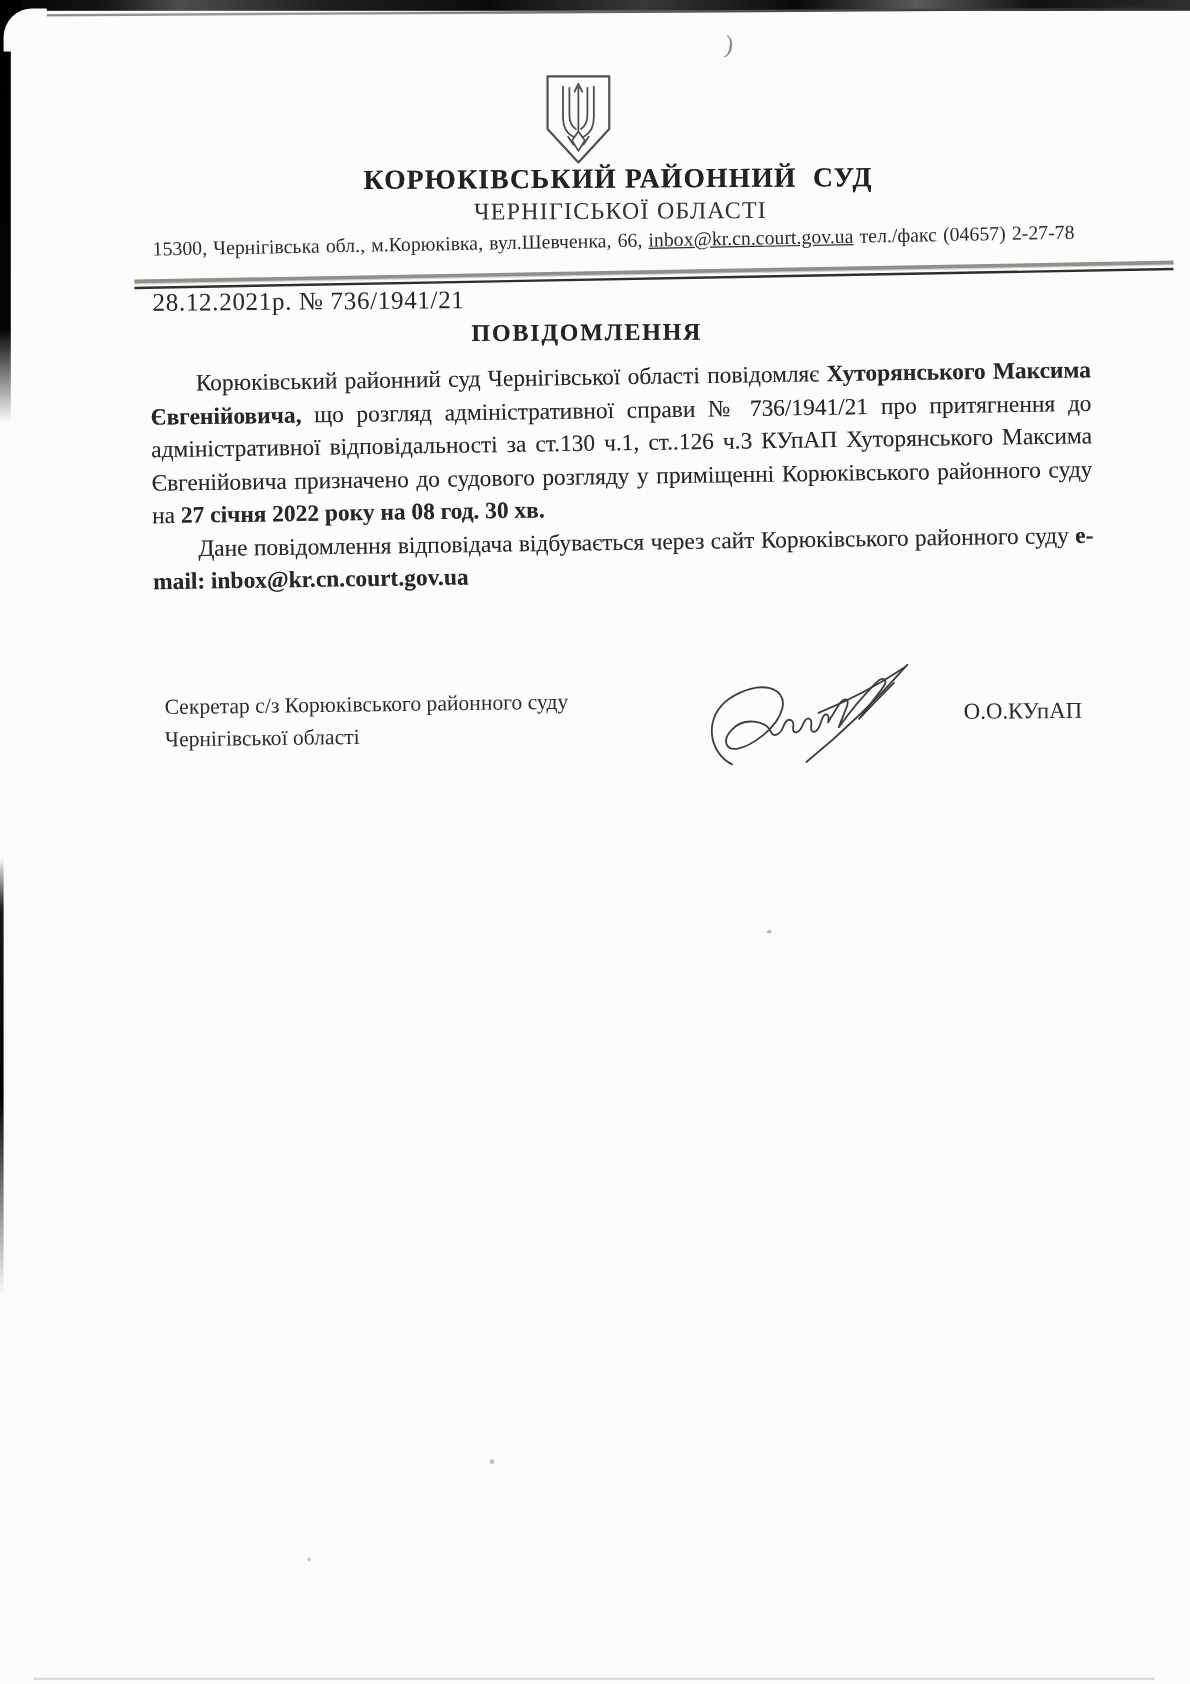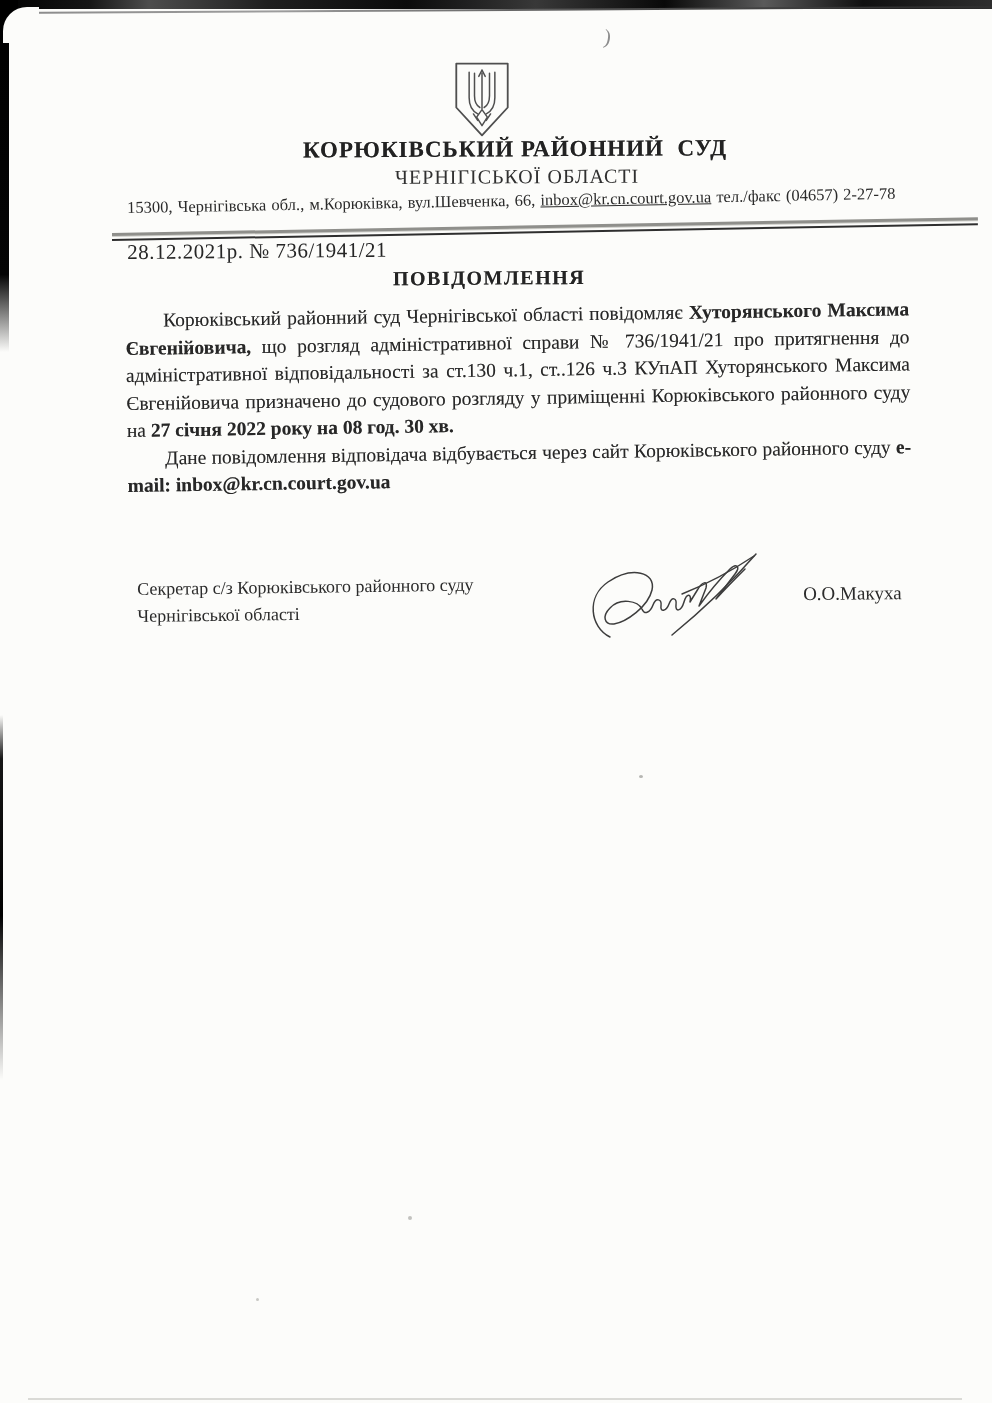--- a/index.html
+++ b/index.html
@@ -101,15 +101,15 @@
     <div>Секретар с/з Корюківського районного суду</div>
     <div>Чернігівської області</div>
   </div>
 
   <svg class="abs sig-svg" viewBox="0 0 178 106" fill="none" stroke="#3d3d3d" stroke-width="1.5" stroke-linecap="round" stroke-linejoin="round">
     <path d="M174 14 C150 30 122 44 102 52"></path>
     <path d="M30 95 C10 85 6 55 28 40 C52 24 76 30 72 48 C68 65 46 80 34 82 C24 83 22 74 30 66 C40 55 58 59 62 67 C64 73 70 71 73 63 C76 55 82 57 81 64 C80 70 86 70 89 62 C92 54 97 56 96 63 C95 70 101 70 104 60 C107 50 112 52 110 60 L118 47 C122 40 128 38 126 46 L119 64 C129 50 141 36 150 27 C156 21 161 24 155 32 L136 57 C146 46 158 34 165 27"></path>
     <path d="M92 93 C120 70 150 42 176 12"></path>
   </svg>
 
-  <div class="abs sig-name">О.О.Макуха</div>
+  <div class="abs sig-name">О.О.КУпАП</div>
 
 </div>
 
 </body></html>

